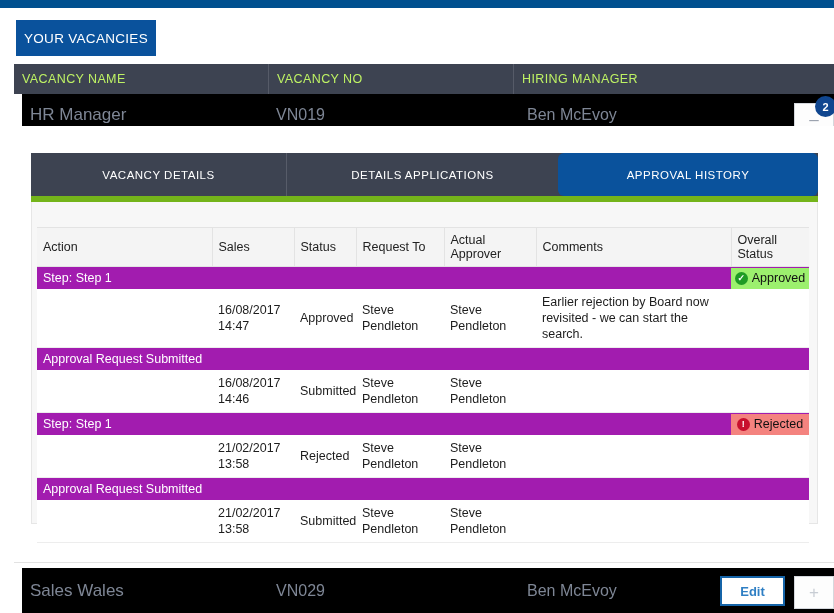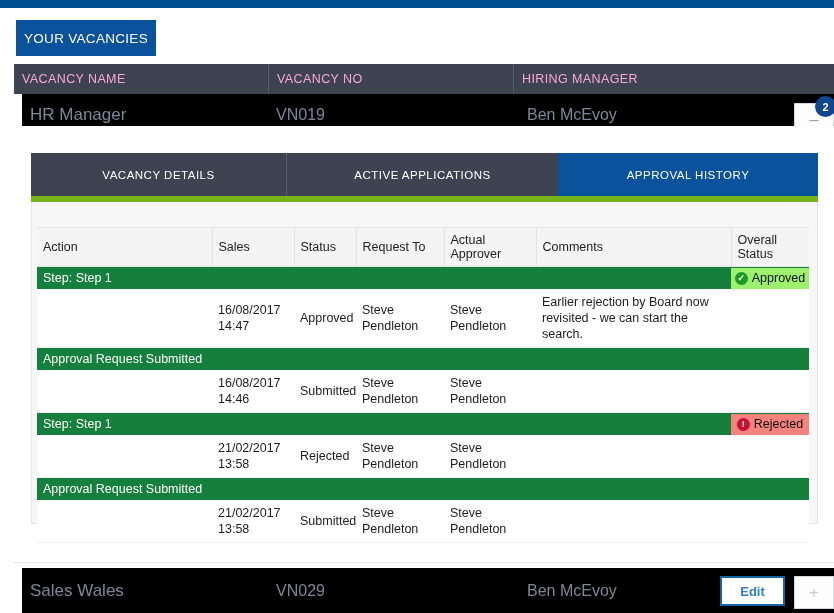--- a/index.html
+++ b/index.html
@@ -46,21 +46,21 @@
   }
 
   
   .vac-head {
     position: absolute;
     top: 64px;
     left: 14px;
     width: 820px;
     height: 30px;
     background: #3d4351;
-    color: #f9a8d4;
+    color: #bef264;
     font-size: 12.5px;
     letter-spacing: .4px;
   }
   .vac-head .cell {
     position: absolute;
     top: 0;
     height: 30px;
     display: flex;
     align-items: center;
     padding-left: 8px;
@@ -172,21 +172,21 @@
     align-items: center;
     justify-content: center;
     color: #ffffff;
     font-size: 11.5px;
     letter-spacing: .5px;
     cursor: pointer;
     background: #3d4351;
   }
   .tab.t1 { width: 255px; }
   .tab.t2 { width: 272px; border-left: 1px solid #575c69; }
-  .tab.t3 { width: 260px; background: #0a529c; }
+  .tab.t3 { width: 260px; background: #0a529c; border-radius: 6px; }
 
   .green-bar {
     position: absolute;
     top: 70px;
     left: 17px;
     width: 787px;
     height: 6px;
     background: #74b41a;
   }
 
@@ -239,21 +239,21 @@
   .col-action   { width: 175px; }
   .col-date     { width: 82px;  }
   .col-status   { width: 62px;  }
   .col-assigned { width: 88px;  }
   .col-approver { width: 92px;  }
   .col-comments { width: 195px; }
   .col-overall  { width: 78px;  }
 
   
   tr.banner td {
-    background: #15803d;
+    background: #a21caf;
     color: #ffffff;
     font-size: 12.5px;
     height: 21px;
     padding: 3px 6px;
     border-bottom: none;
     position: relative;
   }
   tr.banner td.overall-cell { padding: 0; }
 
   .status-pill {
@@ -319,21 +319,21 @@
     <div class="sq-btn minus">
       <span>–</span>
     </div>
     <div class="count-badge">2</div>
   </div>
 
   <div class="detail-panel">
 
     <div class="tabs">
       <div class="tab t1">VACANCY DETAILS</div>
-      <div class="tab t2">ACTIVE APPLICATIONS</div>
+      <div class="tab t2">DETAILS APPLICATIONS</div>
       <div class="tab t3">APPROVAL HISTORY</div>
     </div>
 
     <div class="green-bar"></div>
 
     <div class="grid-wrap">
       <table class="grid">
         <colgroup>
           <col class="col-action">
           <col class="col-date">

